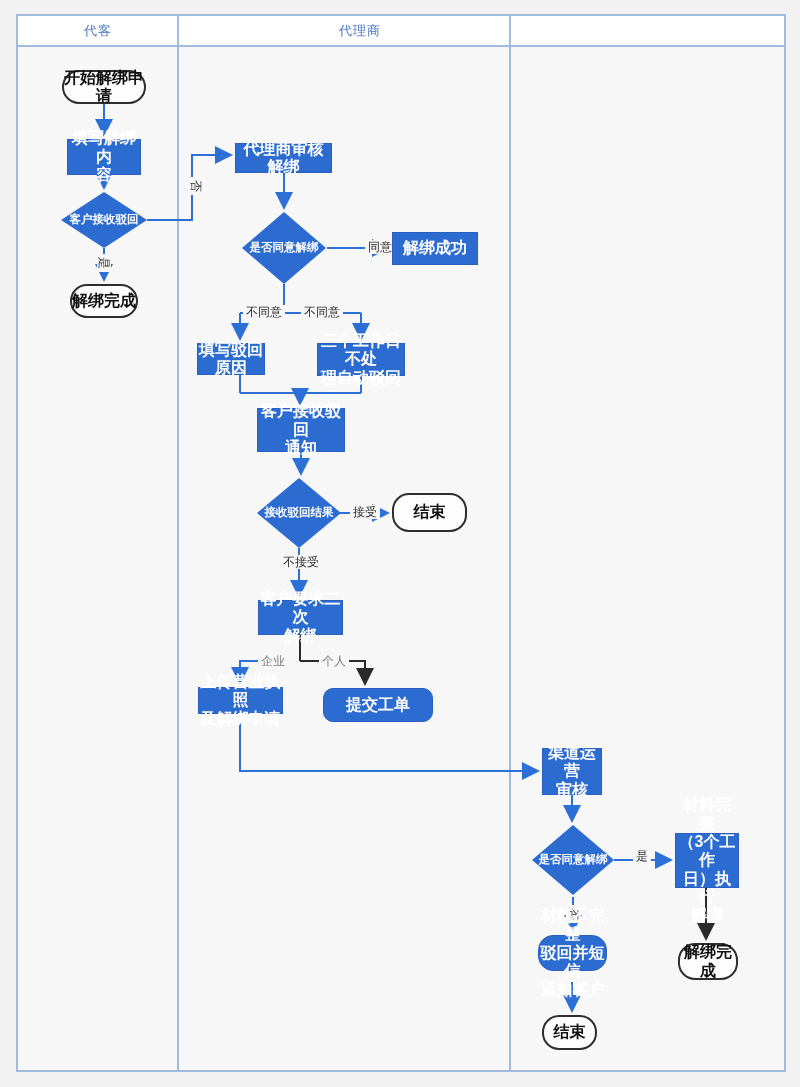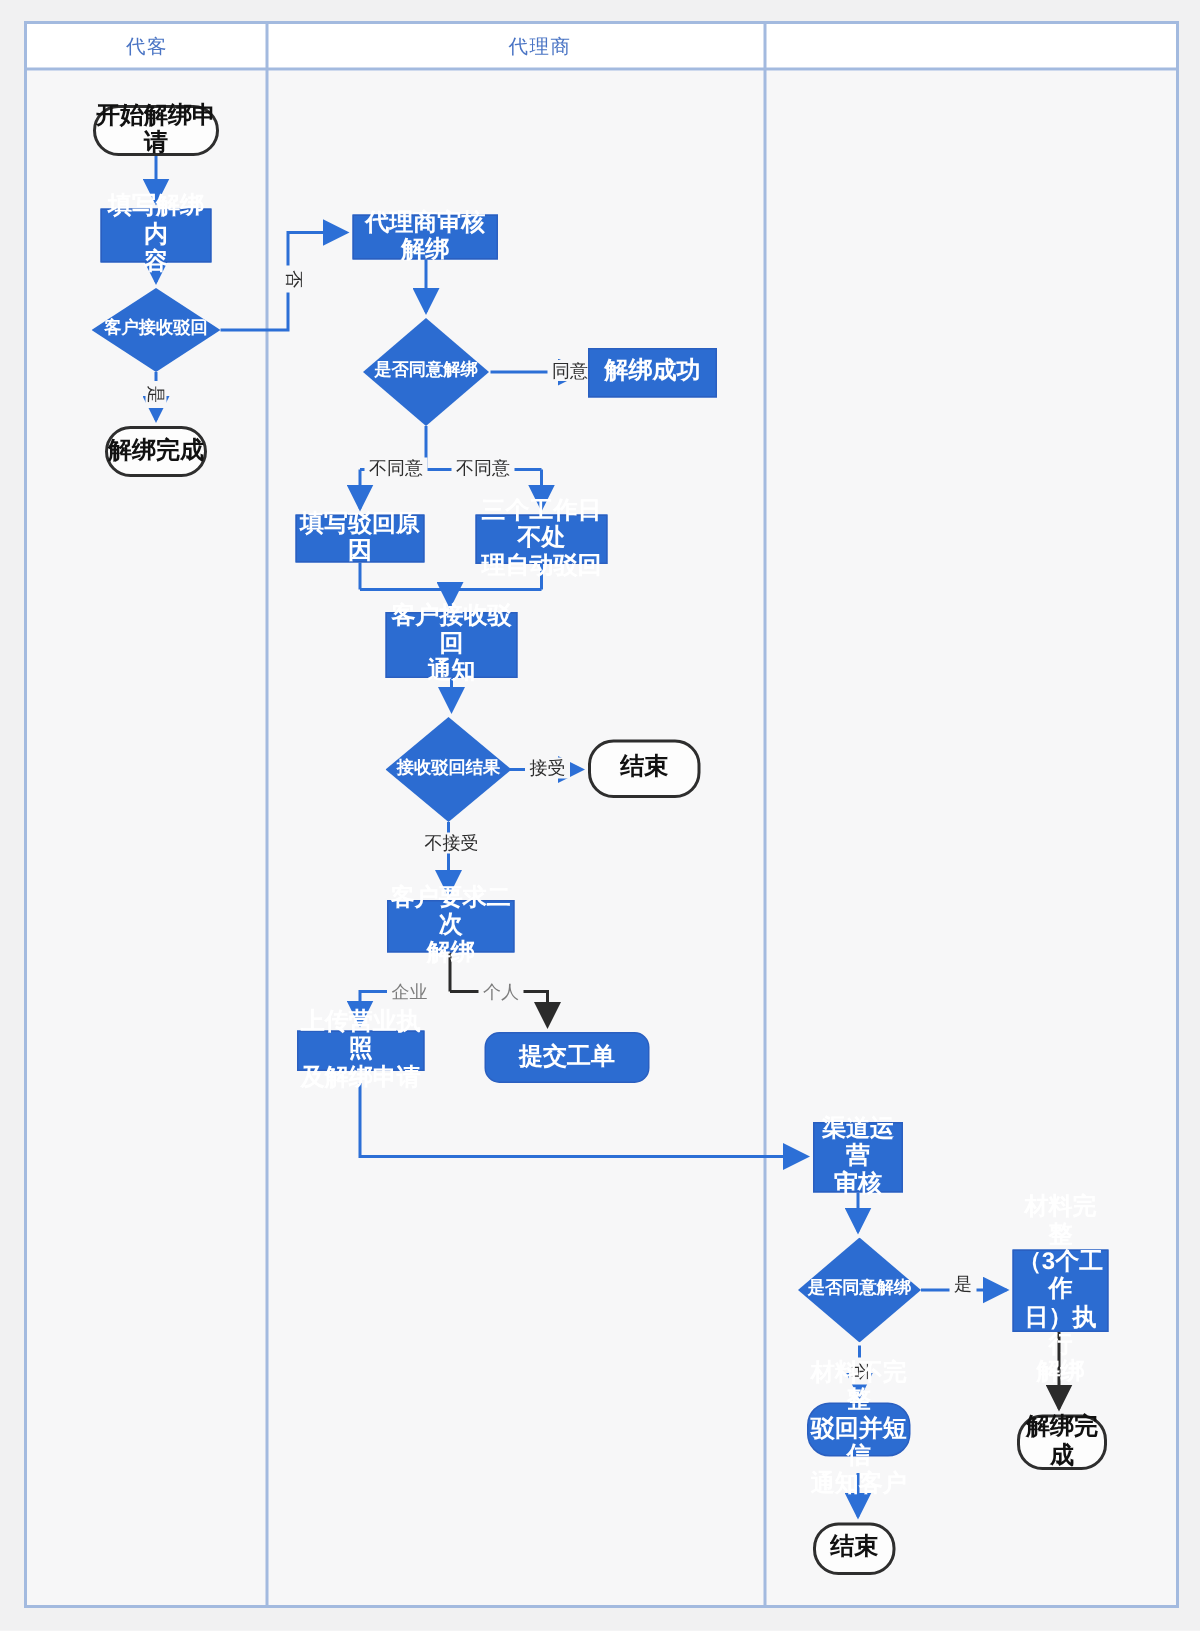--- a/index.html
+++ b/index.html
@@ -118,21 +118,21 @@
 
   <div class="node terminator" style="left:62px;top:70px;width:84px;height:34px;">开始解绑申请</div>
   <div class="node process" style="left:67px;top:139px;width:74px;height:36px;">填写解绑内
 容</div>
   <div class="node decision" style="left:61px;top:192px;width:86px;height:56px;">客户接收驳回</div>
   <div class="node terminator" style="left:70px;top:284px;width:68px;height:34px;">解绑完成</div>
 
   <div class="node process" style="left:235px;top:143px;width:97px;height:30px;">代理商审核解绑</div>
   <div class="node decision" style="left:242px;top:212px;width:84px;height:72px;">是否同意解绑</div>
   <div class="node process" style="left:392px;top:232px;width:86px;height:33px;">解绑成功</div>
-  <div class="node process" style="left:197px;top:343px;width:86px;height:32px;">填写驳回原因</div>
+  <div class="node process" style="left:197px;top:343px;width:68px;height:32px;">填写驳回原因</div>
   <div class="node process" style="left:317px;top:343px;width:88px;height:33px;">三个工作日不处
 理自动驳回</div>
   <div class="node process" style="left:257px;top:408px;width:88px;height:44px;">客户接收驳回
 通知</div>
   <div class="node decision" style="left:257px;top:478px;width:84px;height:70px;">接收驳回结果</div>
   <div class="node terminator" style="left:392px;top:493px;width:75px;height:39px;">结束</div>
   <div class="node process" style="left:258px;top:600px;width:85px;height:35px;">客户要求二次
 解绑</div>
   <div class="node process" style="left:198px;top:687px;width:85px;height:27px;">上传营业执照
 及解绑申请</div>

